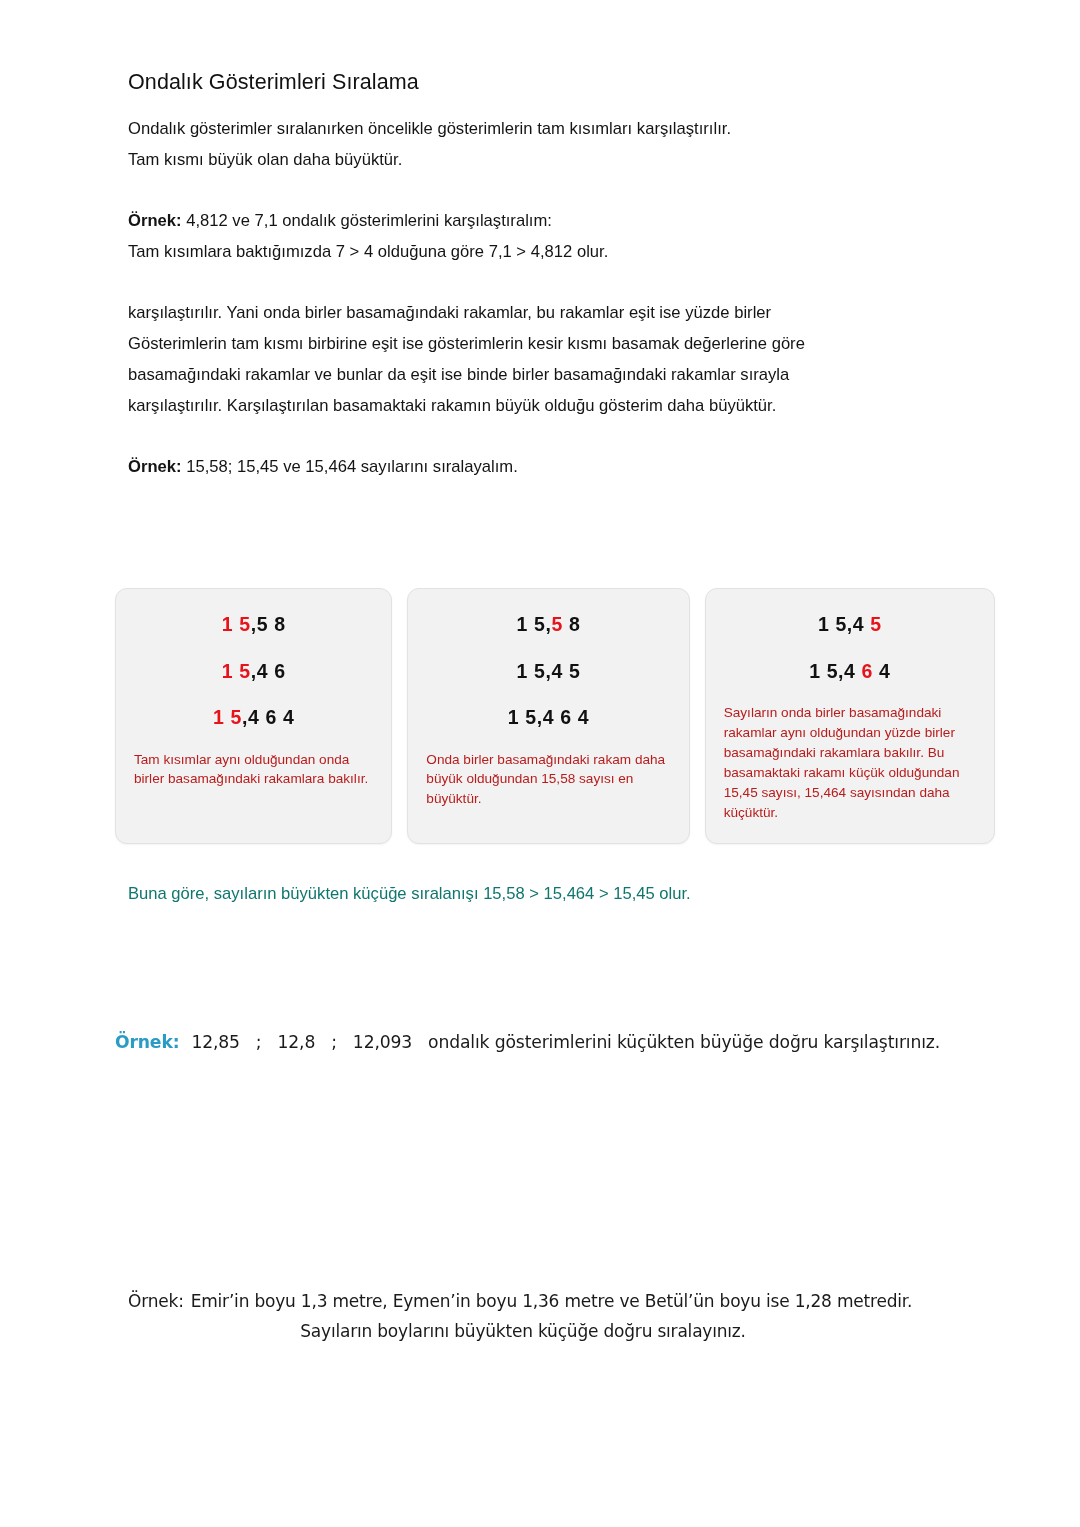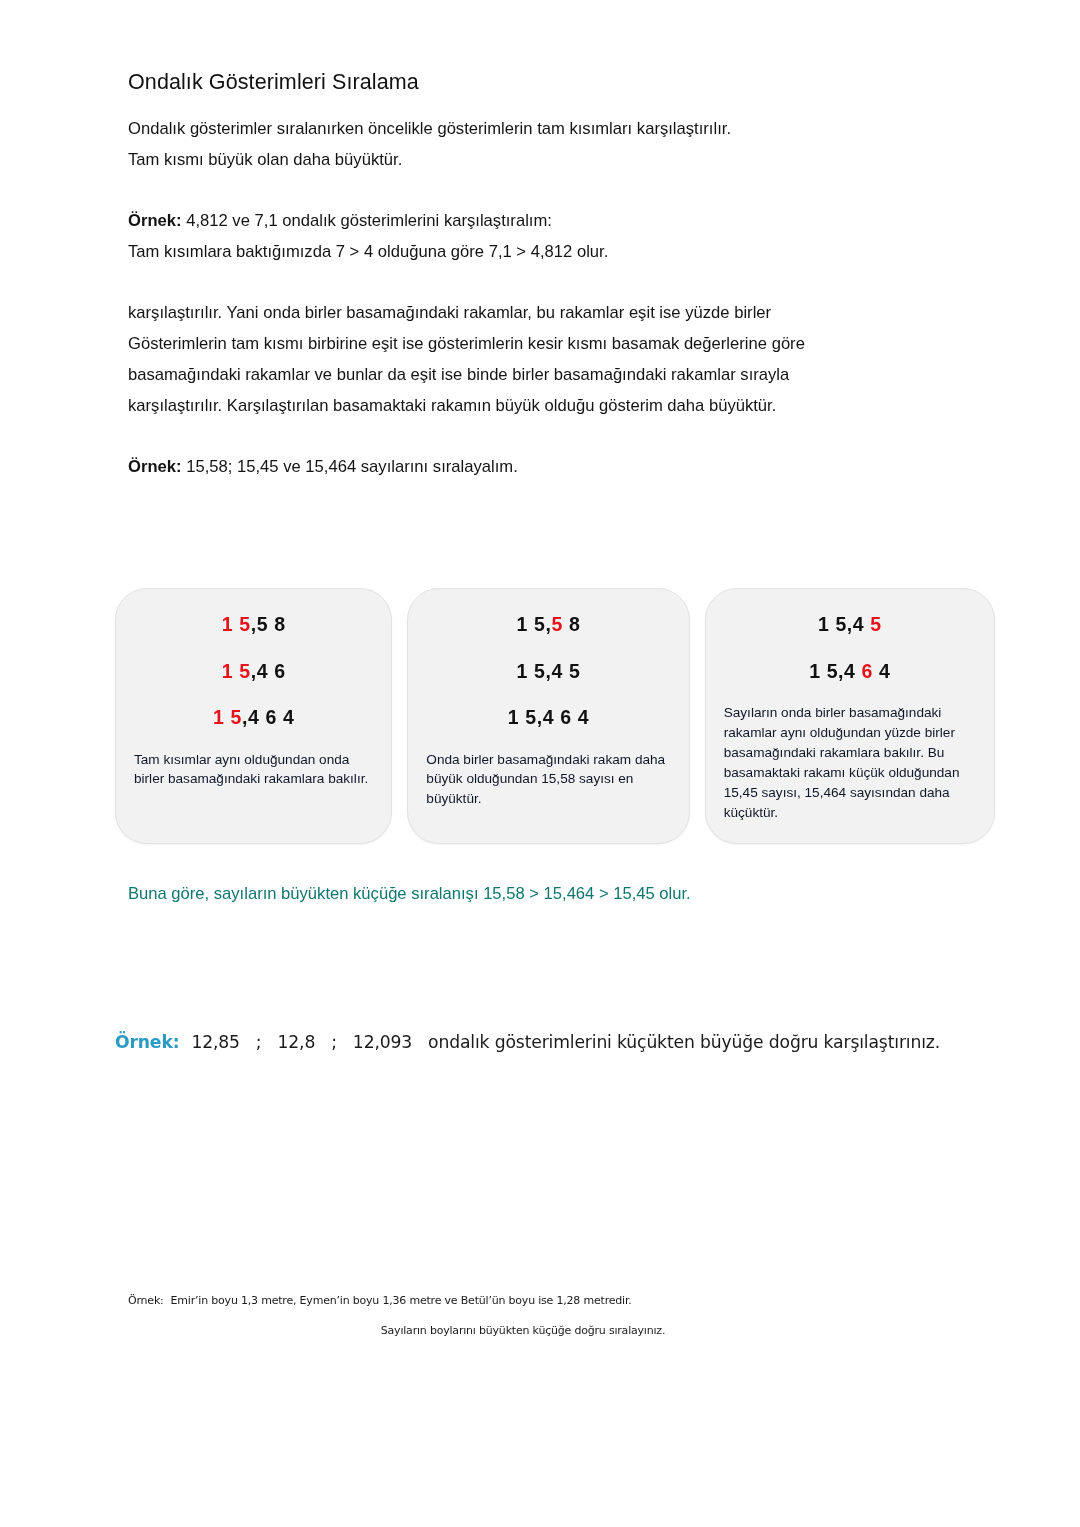--- a/index.html
+++ b/index.html
@@ -57,21 +57,21 @@
     left: 115px;
     top: 588px;
     width: 880px;
     display: flex;
     gap: 15px;
     align-items: stretch;
   }
   .card {
     background: #f2f2f2;
     border: 1px solid #e2e2e2;
-    border-radius: 32px;
+    border-radius: 12px;
     box-sizing: border-box;
     padding: 26px 18px 20px 18px;
     box-shadow: 0 1px 2px rgba(0,0,0,0.05);
   }
   .card.c1 { width: 278px; }
   .card.c2 { width: 283px; }
   .card.c3 { width: 291px; }
 
   .numlist {
     display: flex;
@@ -88,21 +88,21 @@
     margin-bottom: 27px;
   }
   .numrow:last-child { margin-bottom: 0; }
   .numlist.pad-after { margin-bottom: 22px; }
   .red { color: #e8121b; }
   .blk { color: #111111; }
 
   .cardtext {
     font-size: 13.6px;
     line-height: 19.5px;
-    color: #0f172a;
+    color: #b91c1c;
     text-align: left;
     margin: 0;
   }
   .card.c3 .cardtext { line-height: 20px; }
 
   
   .conclusion {
     position: absolute;
     left: 128px;
     top: 881px;
@@ -130,21 +130,21 @@
   }
   .blue-example .sp  { display: inline-block; width: 12px; }
   .blue-example .sp2 { display: inline-block; width: 16px; }
 
   
   .bottom-example {
     position: absolute;
     left: 128px;
     top: 1286px;
     width: 830px;
-    font-size: 11px;
+    font-size: 17px;
     line-height: 30px;
     color: #1a1a1a;
     font-family: "DejaVu Sans", sans-serif;
     letter-spacing: -0.2px;
   }
   .bottom-example .line1 { display: block; text-align: left; }
   .bottom-example .line2 { display: block; text-align: center; padding-right: 40px; }
   .bottom-example .sp { display: inline-block; width: 7px; }
 </style>
 </head>

